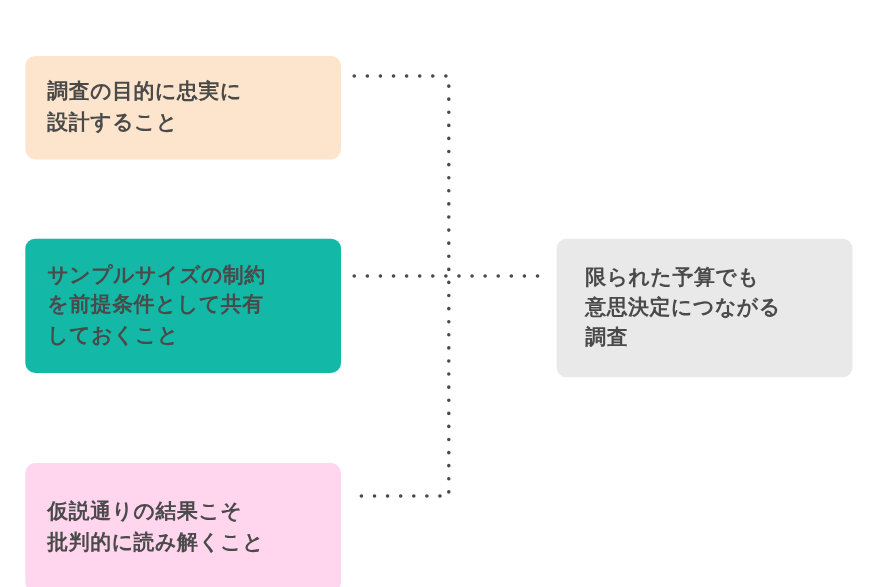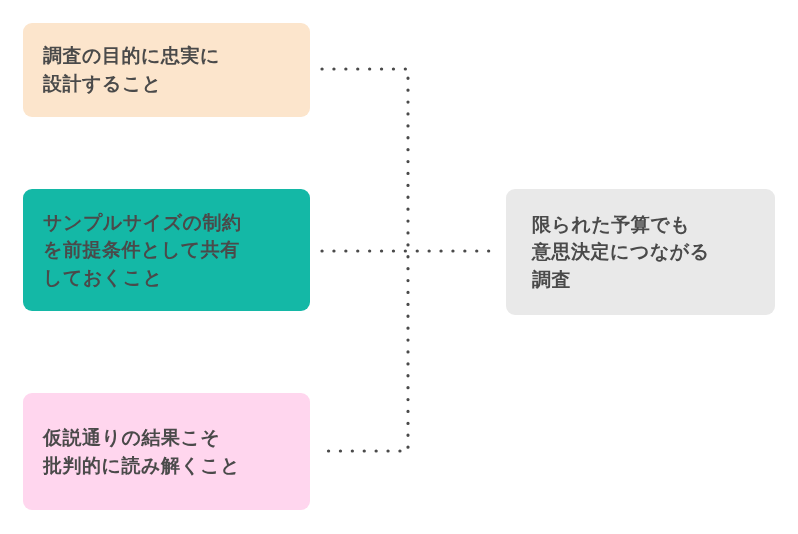--- a/index.html
+++ b/index.html
@@ -29,20 +29,21 @@
     stroke-width: 3.2;
     stroke-linecap: round;
     stroke-dasharray: 0.1 11.8;
   }
   .box {
     position: absolute;
     display: flex;
     align-items: center;
     border-radius: 9px;
     padding: 14px 18px 14px 20px;
+    margin-top: 28px;
   }
   .box .label {
     font-size: 19px;
     font-weight: bold;
     line-height: 1.45;
     color: var(--color-text);
     white-space: pre-line;
     letter-spacing: 0.5px;
   }
   .factor-0 { left: 23px; top: 23px;  width: 287px; height: 94px;  }

